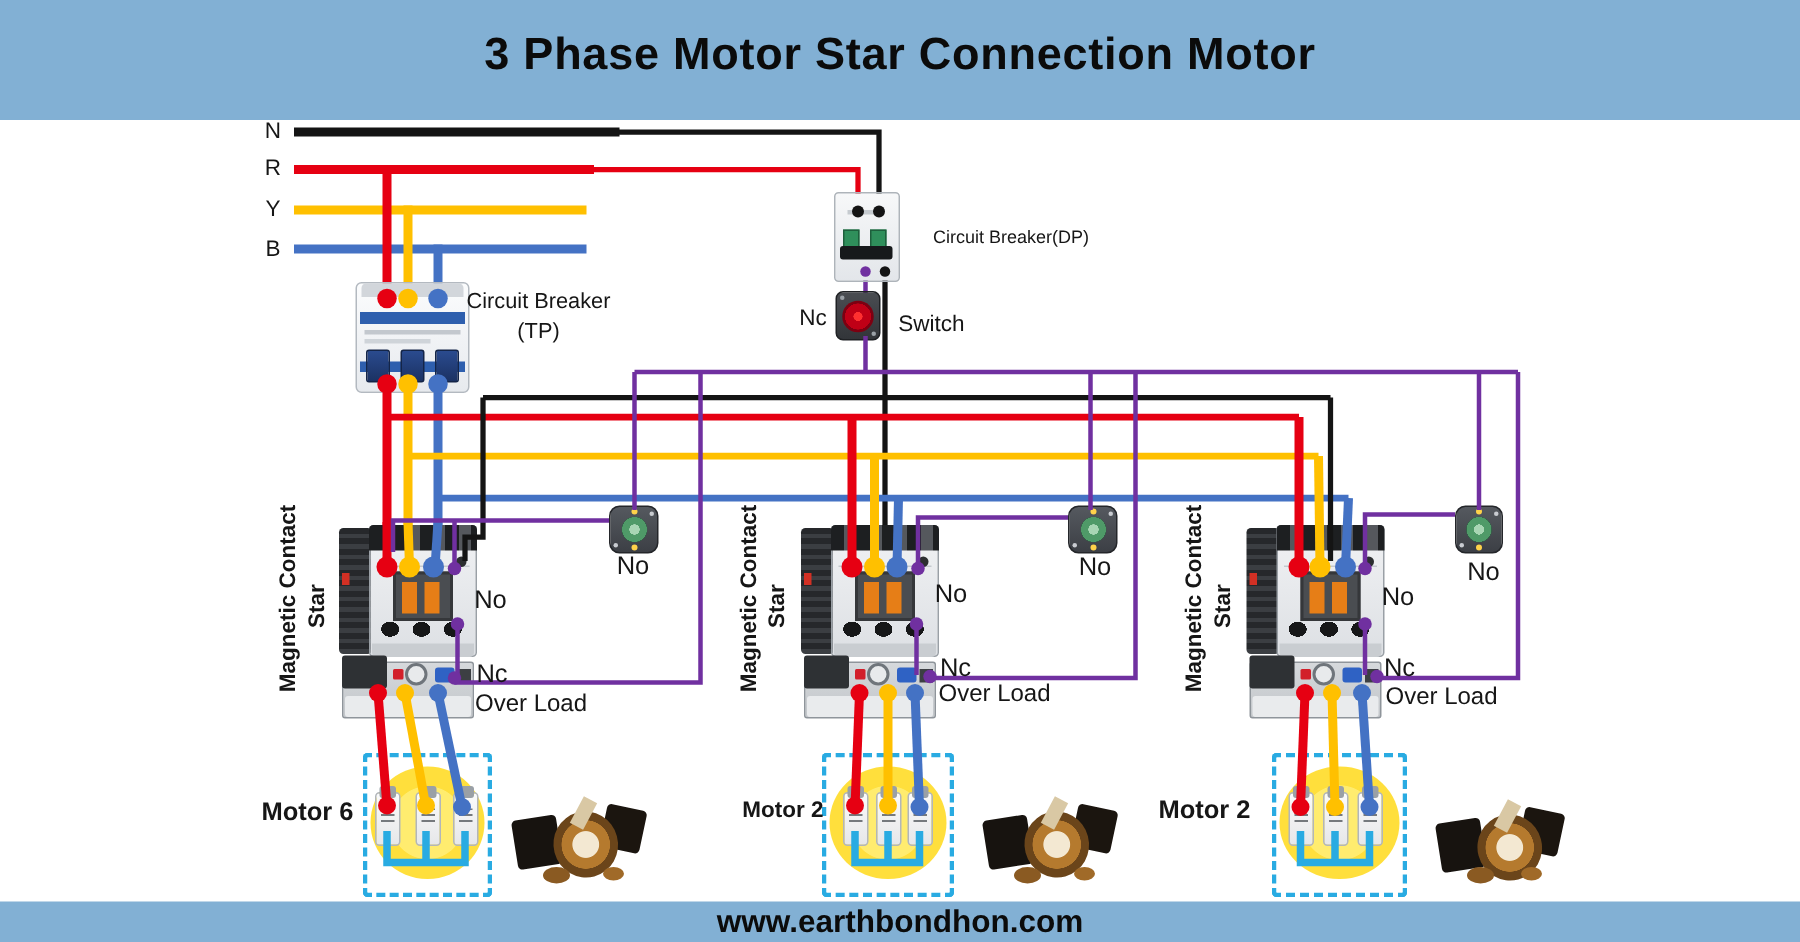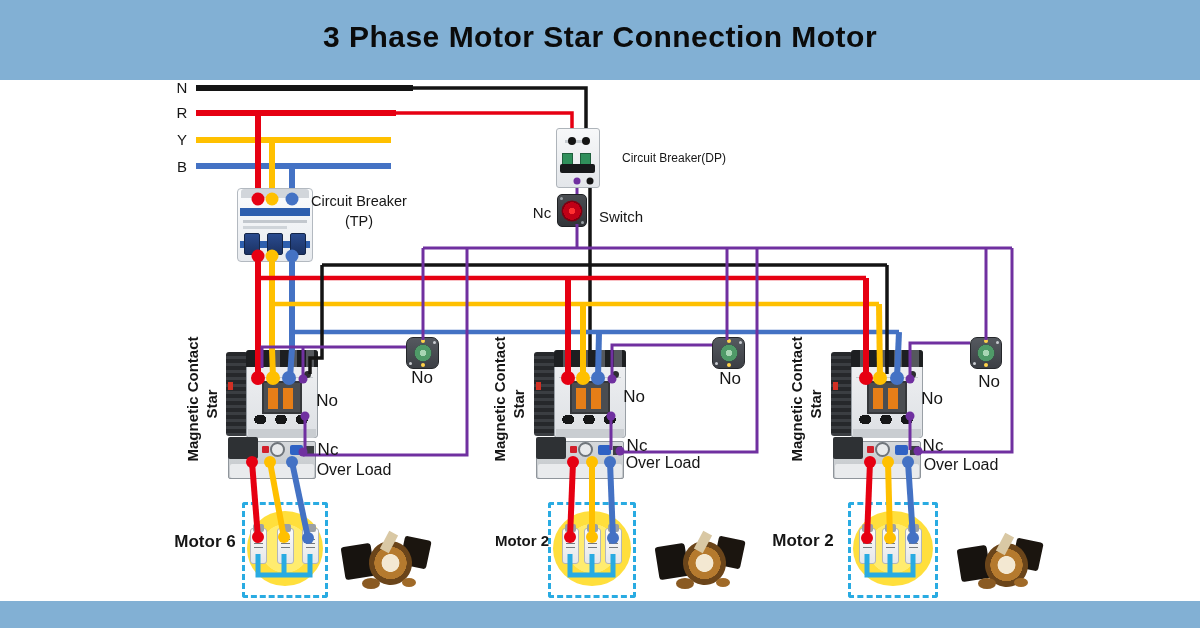--- a/index.html
+++ b/index.html
@@ -86,20 +86,21 @@
   .winding .wd-blob{left:20px;bottom:1px;width:18px;height:11px;background:#8a5a22;border-radius:50%;}
   .winding .wd-blob2{right:14px;bottom:3px;width:14px;height:9px;background:#a06a28;border-radius:50%;}
 </style>
 </head>
 <body>
 
 <div class="canvas">
   <div class="band header"></div>
   <div class="band footer"></div>
   <div class="title-text">3 Phase Motor Star Connection Motor</div>
+  <div class="footer-text">www.earthbondhon.com</div>
 
   <svg id="svg-under" class="layer" width="1200" height="628">
       <polyline points="196,88 413,88" fill="none" stroke="#141414" stroke-width="6" stroke-linejoin="miter"></polyline>
       <polyline points="411,88 586,88 586,140" fill="none" stroke="#141414" stroke-width="3.5" stroke-linejoin="miter"></polyline>
       <polyline points="196,113 396,113" fill="none" stroke="#e60012" stroke-width="6" stroke-linejoin="miter"></polyline>
       <polyline points="394,113 572,113 572,140" fill="none" stroke="#e60012" stroke-width="3.5" stroke-linejoin="miter"></polyline>
       <polyline points="196,140 391,140" fill="none" stroke="#ffc000" stroke-width="6" stroke-linejoin="miter"></polyline>
       <polyline points="196,166 391,166" fill="none" stroke="#4472c4" stroke-width="6" stroke-linejoin="miter"></polyline>
       <polyline points="258,110 258,200" fill="none" stroke="#e60012" stroke-width="6" stroke-linejoin="miter"></polyline>
       <polyline points="272,137 272,200" fill="none" stroke="#ffc000" stroke-width="6" stroke-linejoin="miter"></polyline>

